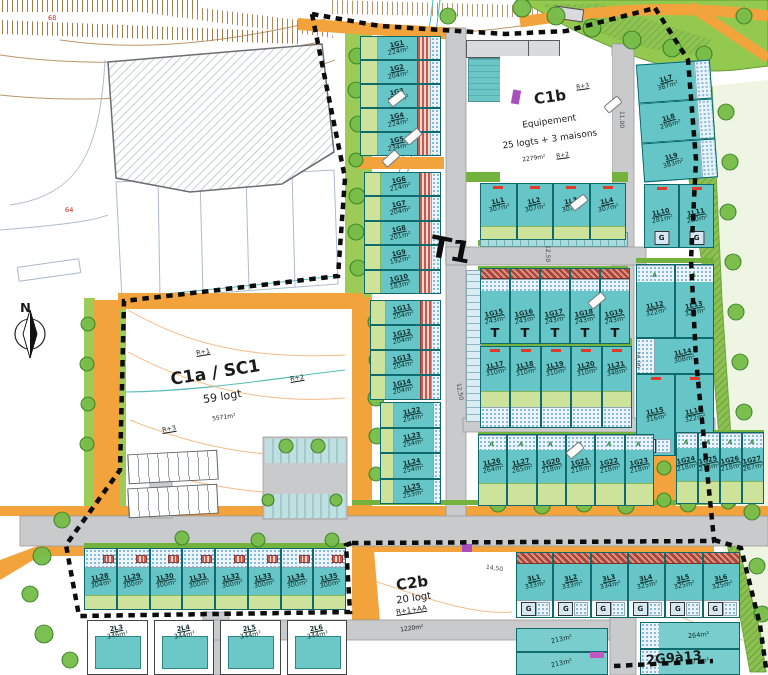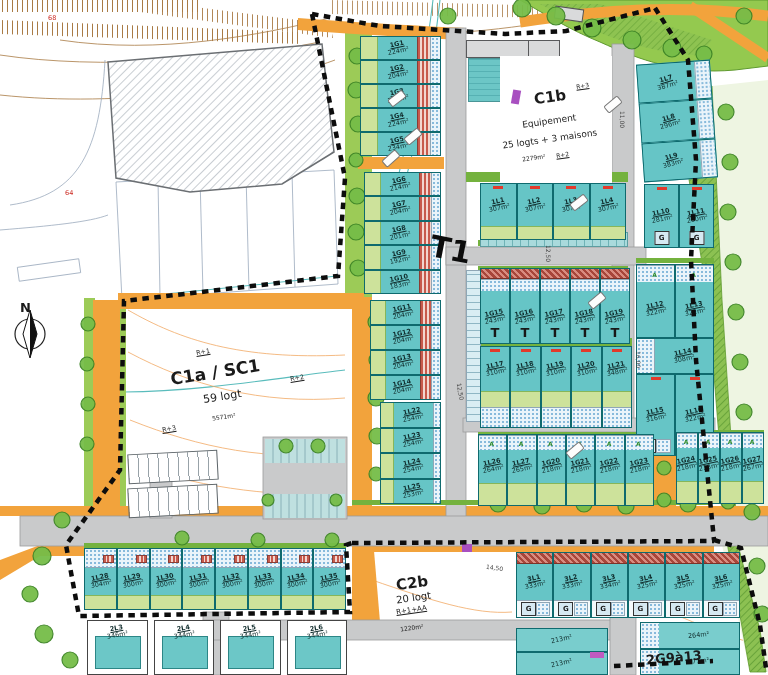--- a/index.html
+++ b/index.html
@@ -1189,21 +1189,21 @@
 <div class="mlabel" style="left:430px;top:232px;font-size:30px;font-weight:bold;transform:rotate(11deg);color:#0c0c0c;">T1</div>
 <div class="mlabel" style="left:20px;top:300px;font-size:13px;font-weight:bold;">N</div>
 
 <div class="dim" style="left:614px;top:116px;transform:rotate(90deg);">11,00</div>
 <div class="dim" style="left:540px;top:250px;transform:rotate(90deg);">12,50</div>
 <div class="dim" style="left:452px;top:388px;transform:rotate(80deg);">12,50</div>
 <div class="dim" style="left:630px;top:356px;transform:rotate(90deg);">16,00</div>
 <div class="dim" style="left:486px;top:564px;transform:rotate(8deg);">14,50</div>
 
 <div class="redlab" style="left:48px;top:14px;">68</div>
-<div class="redlab" style="left:48px;top:189px;padding-left:17px;">64</div>
+<div class="redlab" style="left:48px;top:206px;padding-left:17px;">64</div>
 
 <div class="car" style="left:388px;top:94px;transform:rotate(-38deg);"></div>
 <div class="car" style="left:404px;top:132px;transform:rotate(-40deg);"></div>
 <div class="car" style="left:382px;top:154px;transform:rotate(-42deg);"></div>
 <div class="car" style="left:570px;top:198px;transform:rotate(-38deg);"></div>
 <div class="car" style="left:604px;top:100px;transform:rotate(-40deg);"></div>
 <div class="car" style="left:588px;top:296px;transform:rotate(-40deg);"></div>
 <div class="car" style="left:566px;top:446px;transform:rotate(-40deg);"></div>
 
 <div class="purple" style="left:512px;top:90px;width:8px;height:14px;transform:rotate(10deg);"></div>

